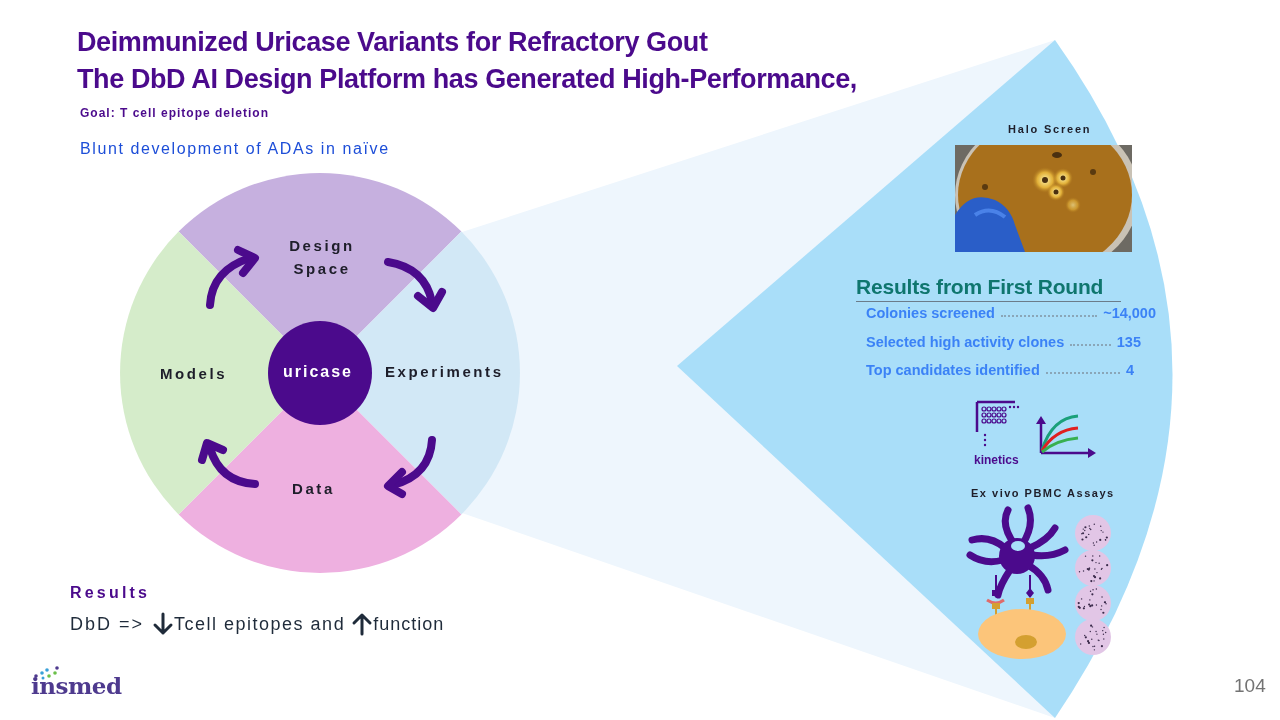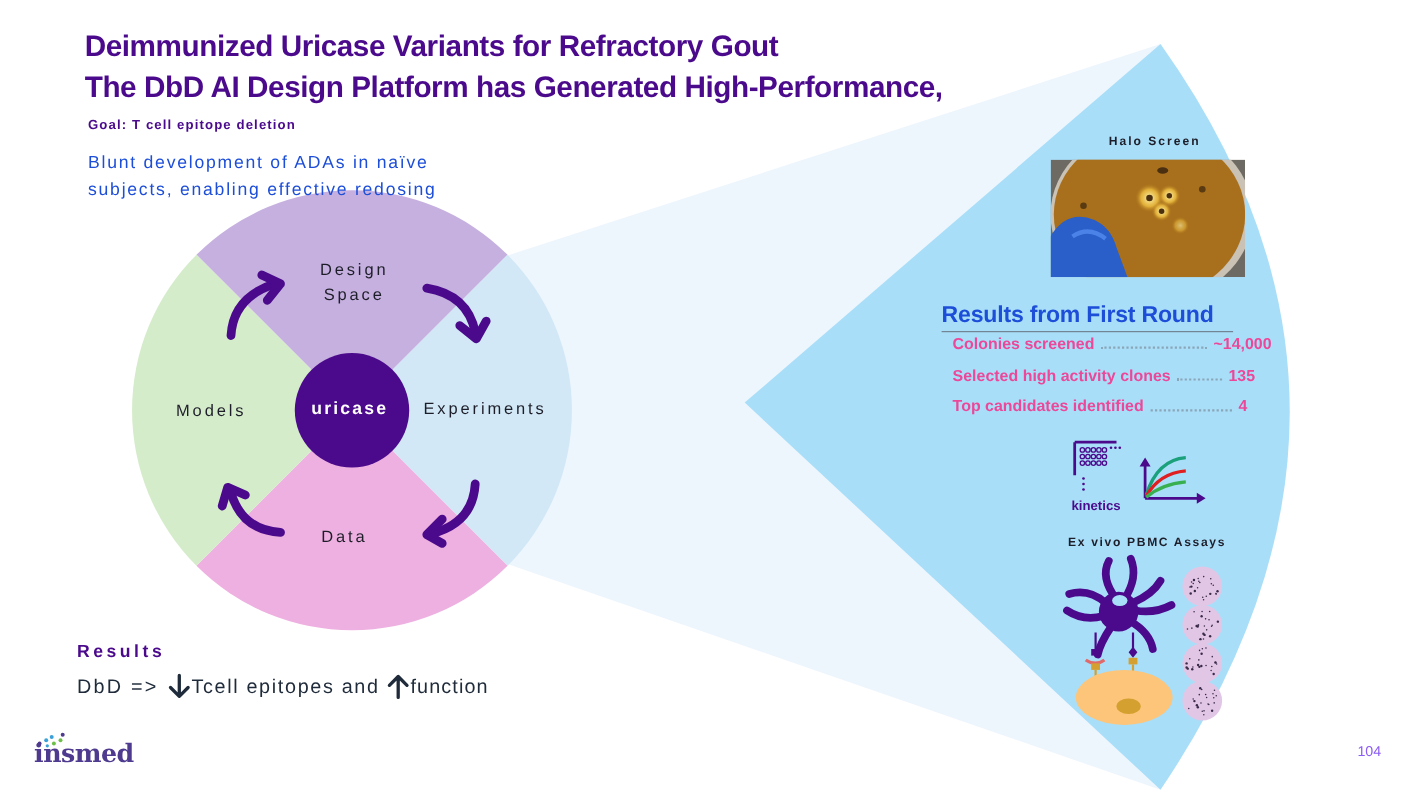--- a/index.html
+++ b/index.html
@@ -1,36 +1,36 @@
 <!DOCTYPE html>
 <html><head>
 <meta charset="utf-8">
 <style>
   html,body{margin:0;padding:0;}
   body{width:1280px;height:720px;position:relative;overflow:hidden;background:#ffffff;font-family:"Liberation Sans",sans-serif;}
   #bg-svg{position:absolute;left:0;top:0;width:1280px;height:720px;}
   .title{position:absolute;left:77px;top:24px;width:900px;color:#4b0a8c;font-family:"Liberation Sans",sans-serif;font-weight:bold;font-size:27px;line-height:37px;letter-spacing:-0.4px;}
   .goal-head{position:absolute;left:80px;top:106px;color:#4b0a8c;font-weight:bold;font-size:12px;letter-spacing:1px;}
   .goal-body{position:absolute;left:80px;top:137px;width:400px;color:#1d4ed8;font-size:16px;line-height:24px;letter-spacing:1.6px;}
-  .q-label{position:absolute;color:#1e1e2a;font-weight:normal;font-size:15px;letter-spacing:2.6px;text-align:center;}
+  .q-label{position:absolute;color:#1e1e2a;font-weight:bold;font-size:15px;letter-spacing:2.6px;text-align:center;}
   .center-label{position:absolute;left:270px;top:320px;width:100px;height:100px;display:flex;align-items:center;justify-content:center;color:#fff;font-weight:bold;font-size:16px;letter-spacing:2px;}
   .results-head{position:absolute;left:70px;top:584px;color:#4b0a8c;font-weight:bold;font-size:16px;letter-spacing:3.2px;}
   .results-body{position:absolute;left:70px;top:612px;color:#1f2b3a;font-size:18px;letter-spacing:2px;display:flex;align-items:center;white-space:nowrap;}
   .arrow{display:inline-block;width:22px;height:24px;vertical-align:middle;}
   .halo-label{position:absolute;left:1008px;top:123px;color:#1e1e2a;font-weight:bold;font-size:11px;letter-spacing:1.8px;}
   .halo-photo{position:absolute;left:955px;top:145px;width:177px;height:107px;overflow:hidden;}
-  .rfr-title{position:absolute;left:856px;top:275px;color:#1d4ed8;font-size:21px;font-weight:bold;letter-spacing:-0.2px;}
+  .rfr-title{position:absolute;left:856px;top:275px;color:#0f766e;font-size:21px;font-weight:bold;letter-spacing:-0.2px;}
   .rfr-rule{position:absolute;left:856px;top:301px;width:265px;height:1px;background:#6b7c8a;}
-  .rfr-row{position:absolute;left:866px;width:290px;font-size:14.5px;font-weight:bold;color:#ec4899;display:flex;align-items:center;text-align:center;}
+  .rfr-row{position:absolute;left:866px;width:290px;font-size:14.5px;font-weight:bold;color:#3b82f6;display:flex;align-items:center;text-align:center;}
   .rfr-row .dots{flex:1;border-bottom:2px dotted #8aa6b8;margin:0 6px;height:0;position:relative;top:3px;}
   .kinetics-label{position:absolute;left:974px;top:453px;color:#4b0a8c;font-weight:bold;font-size:12px;}
   .pbmc-label{position:absolute;left:971px;top:487px;color:#1e1e2a;font-weight:bold;font-size:11px;letter-spacing:1.5px;}
   .logo{position:absolute;left:30px;top:664px;width:100px;height:40px;}
   .logo-text{position:absolute;left:31px;top:672px;color:#4e3a8e;font-family:"DejaVu Serif",serif;font-size:23px;font-weight:bold;letter-spacing:-0.5px;}
-  .page-num{position:absolute;left:1234px;top:675px;color:#8b5cf6;font-size:13px;}
+  .page-num{position:absolute;left:1234px;top:675px;color:#737373;font-size:19px;}
 </style>
 </head>
 <body>
 
 <svg id="bg-svg" viewBox="0 0 1280 720">
 
   <polygon points="462,232 1055,40 1055,718 462,513" fill="#eef6fd"></polygon>
 
   <path d="M677,366 L1055,40 Q1290,370 1055,718 Z" fill="#a9def9"></path>
 
@@ -219,21 +219,20 @@
 </svg>
 
 <div class="title">
   <div>Deimmunized Uricase Variants for Refractory Gout</div>
   <div>The DbD AI Design Platform has Generated High-Performance,</div>
 </div>
 
 <div class="goal-head">Goal: T cell epitope deletion</div>
 <div class="goal-body">
   <div>Blunt development of ADAs in naïve</div>
-  <div>subjects, enabling effective redosing</div>
 </div>
 
 <div class="q-label" style="left:270px;top:234px;width:104px;line-height:23px;">
   <div>Design</div>
   <div>Space</div>
 </div>
 <div class="q-label" style="left:385px;top:363px;">Experiments</div>
 <div class="q-label" style="left:292px;top:480px;">Data</div>
 <div class="q-label" style="left:160px;top:365px;">Models</div>
 <div class="center-label" style="left:268px;top:322px;">uricase</div>

